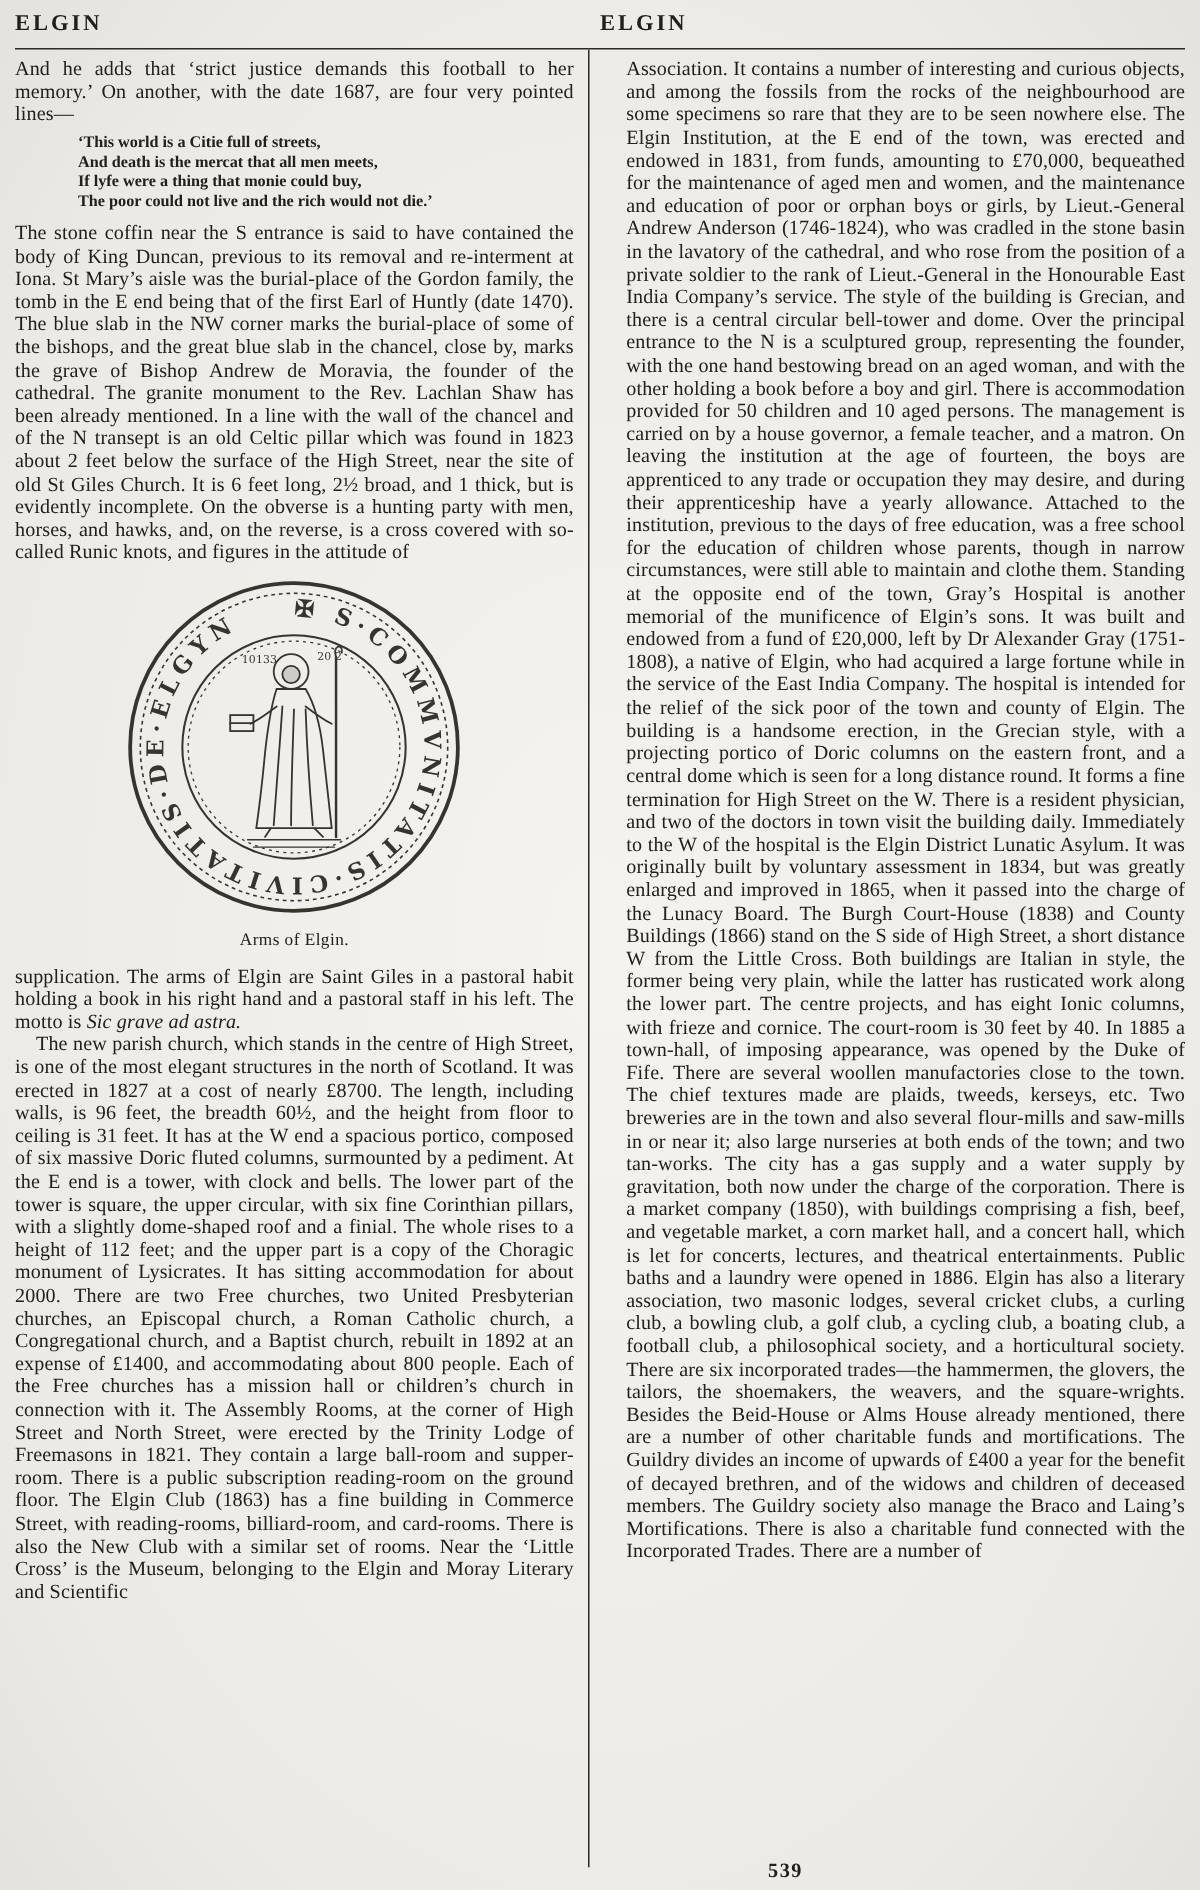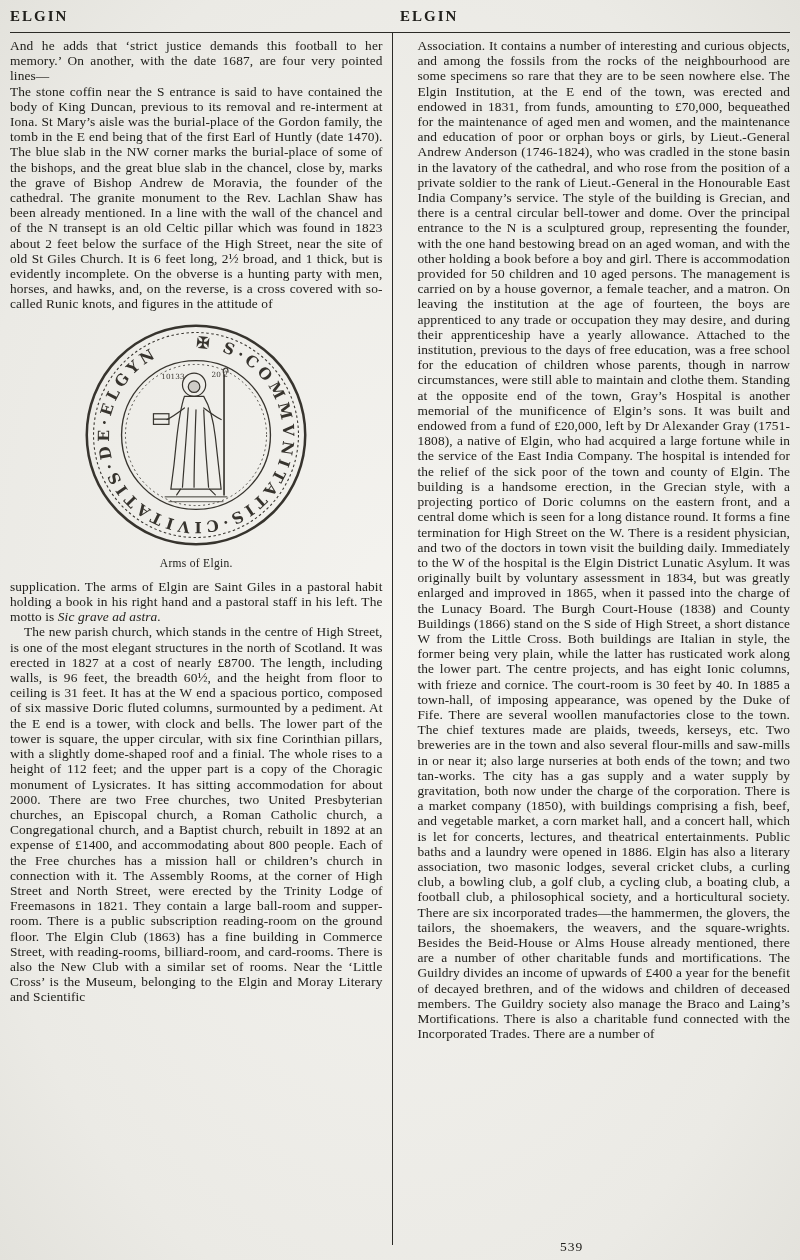--- a/index.html
+++ b/index.html
@@ -47,39 +47,45 @@
     font-weight:bold;letter-spacing:0;
     text-align:left;
   }
   figure{margin:0;}
   .seal-wrap{text-align:center;margin:7px 0 0 0;}
   .seal-caption{
     text-align:center;font-size:11.5px;line-height:14px;
     margin:2px 0 9px 0;letter-spacing:0.3px;
   }
   .pagenum{
-    position:absolute;left:560px;bottom:5px;
-    font-size:13.5px;font-weight:normal;letter-spacing:1px;
+    position:absolute;left:512px;bottom:5px;
+    font-size:13.5px;font-weight:bold;letter-spacing:1px;
   }
 </style>
 </head>
 <body>
 
 <div class="page">
 
   <div class="headers">
     <div class="header-cell">ELGIN</div>
     <div class="header-cell">ELGIN</div>
   </div>
 
   <div class="columns">
 
     <div class="col left">
       <p>And he adds that ‘strict justice demands this football to her memory.’ On another, with the date 1687, are four very pointed lines—</p>
 
+      <div class="verse">
+        <div>‘This world is a Citie full of streets,</div>
+        <div>And death is the mercat that all men meets,</div>
+        <div>If lyfe were a thing that monie could buy,</div>
+        <div>The poor could not live and the rich would not die.’</div>
+      </div>
 
       <p>The stone coffin near the S entrance is said to have contained the body of King Duncan, previous to its removal and re-interment at Iona. St Mary’s aisle was the burial-place of the Gordon family, the tomb in the E end being that of the first Earl of Huntly (date 1470). The blue slab in the NW corner marks the burial-place of some of the bishops, and the great blue slab in the chancel, close by, marks the grave of Bishop Andrew de Moravia, the founder of the cathedral. The granite monument to the Rev. Lachlan Shaw has been already mentioned. In a line with the wall of the chancel and of the N transept is an old Celtic pillar which was found in 1823 about 2 feet below the surface of the High Street, near the site of old St Giles Church. It is 6 feet long, 2½ broad, and 1 thick, but is evidently incomplete. On the obverse is a hunting party with men, horses, and hawks, and, on the reverse, is a cross covered with so-called Runic knots, and figures in the attitude of</p>
 
       <figure class="seal-wrap">
         <svg width="232" height="232" viewBox="0 0 240 240">
           <defs>
             <path id="ringPath" d="M120,30 a90,90 0 1,1 -0.05,0"></path>
           </defs>
           <g fill="none" stroke="#37342e">
             <circle cx="120" cy="120" r="113" stroke-width="2.6"></circle>

